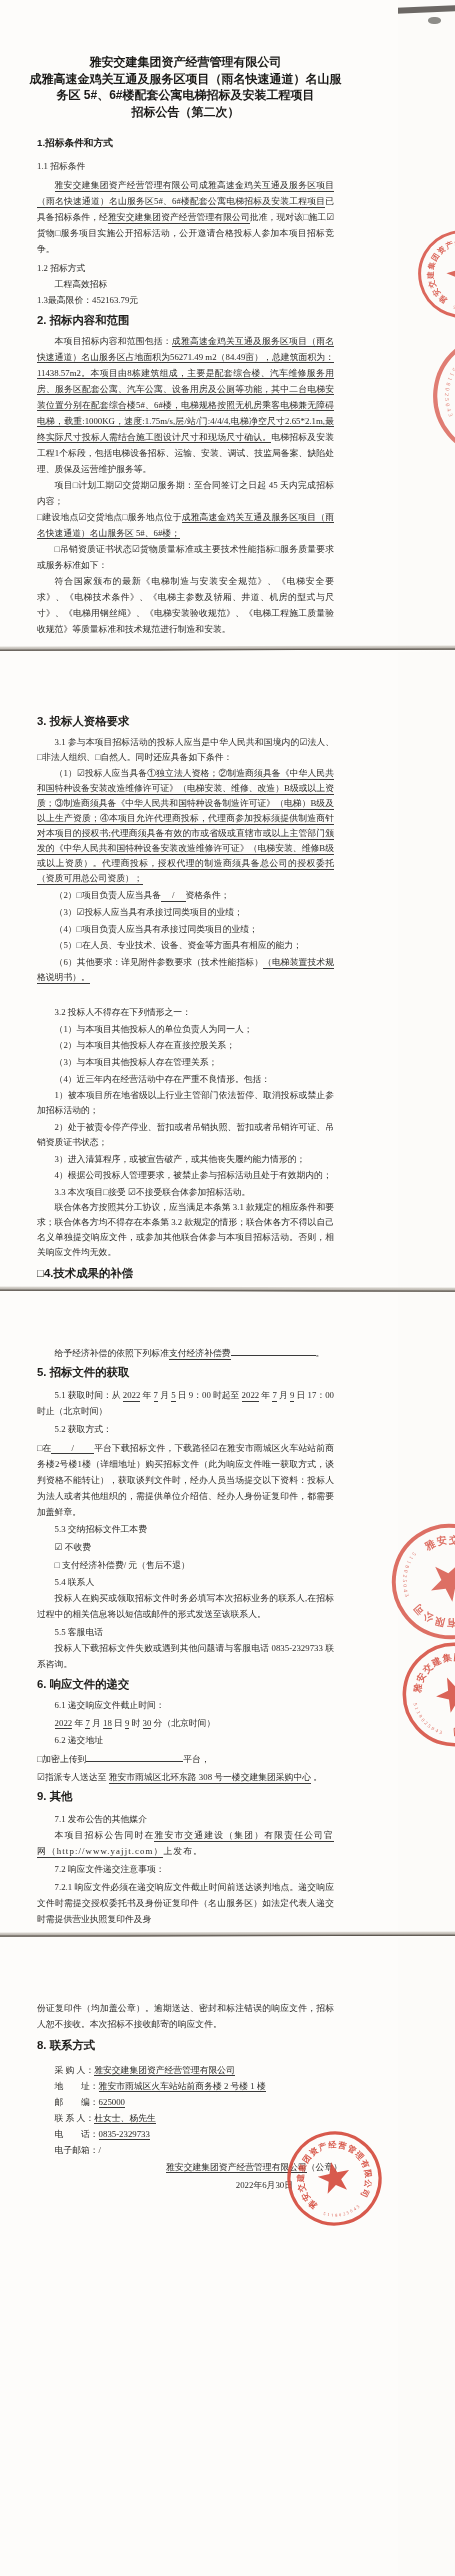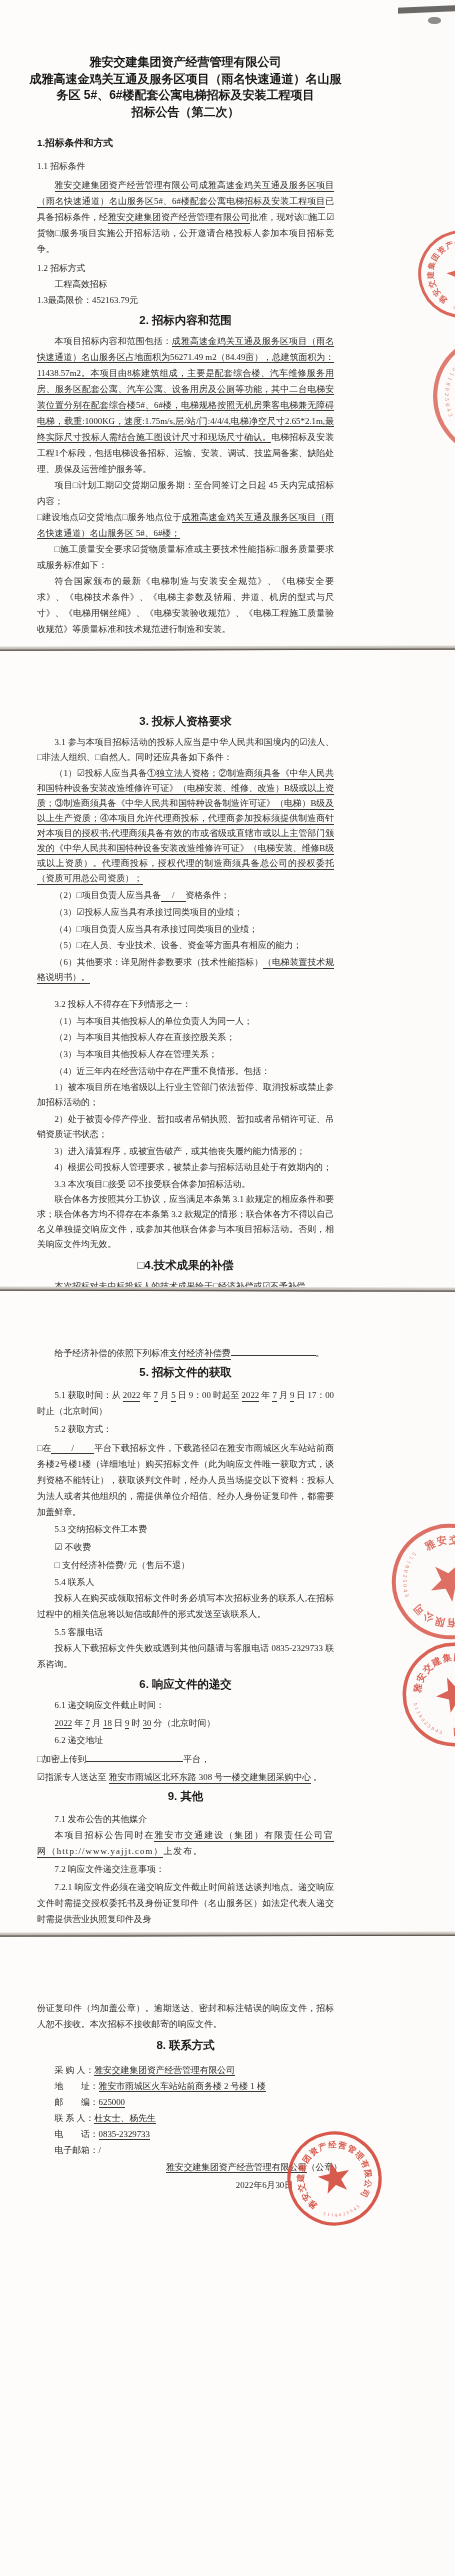--- a/index.html
+++ b/index.html
@@ -7,21 +7,21 @@
        overflow:hidden;font-family:"Liberation Serif","DejaVu Serif",serif;color:#2b2a28;}
   .page{position:relative;box-sizing:border-box;width:398px;overflow:hidden;
         padding-left:37px;padding-right:64px;background:#fdfcfa;}
   .blk{margin:0;}
   .p,.pi,.pr,.prd{font-size:8.8px;line-height:16px;text-align:justify;}
   .pi{text-indent:17.6px;}
   .pr{text-align:right;margin-right:-8px;}
   .prd{text-align:right;padding-right:41px;}
   .dense .p,.dense .pi{line-height:15px;}
   .h2{font-family:"Liberation Sans","DejaVu Sans",sans-serif;font-weight:700;
-      font-size:11.4px;line-height:17px;color:#1e1d1b;margin:5.7px 0 3.4px 0;text-align:center;}
+      font-size:11.4px;line-height:17px;color:#1e1d1b;margin:5.7px 0 3.4px 0;text-align:left;}
   .h3{font-family:"Liberation Sans","DejaVu Sans",sans-serif;font-weight:700;
       font-size:9.7px;line-height:15px;color:#1e1d1b;margin:0;text-align:left;}
   .u{border-bottom:0.6px solid #3a3a3a;padding-bottom:0.6px;}
   .blank{display:inline-block;border-bottom:0.6px solid #3a3a3a;height:8px;vertical-align:baseline;}
   #title-block{text-align:center;font-family:"Liberation Sans","DejaVu Sans",sans-serif;
       font-weight:700;font-size:12px;line-height:16.5px;color:#1b1a18;margin:0 -11.4px 15px -11.4px;}
   .stamp{position:absolute;pointer-events:none;}
   .stamp svg{display:block;}
   .edge{position:absolute;left:0;width:457px;height:5.7px;
         background:linear-gradient(180deg,#e0ddd7 0%,#beb9b2 38%,#5a544d 62%,#8d8780 72%,#fdfcfa 78%);}
@@ -53,34 +53,34 @@
         <div class="blk h3" style="margin-top: 13.7px;">1.招标条件和方式</div>
         <div class="blk p" style="margin-top: 8px;">1.1 招标条件</div>
         <div class="blk pi" style="margin-top: 3.4px;"><span class="u">雅安交建集团资产经营管理有限公司成雅高速金鸡关互通及服务区项目（雨名快速通道）名山服务区5#、6#楼配套公寓电梯招标及安装工程项目</span>已具备招标条件，经<span class="u">雅安交建集团资产经营管理有限公司</span>批准，现对该□施工☑货物□服务项目实施公开招标活动，公开邀请合格投标人参加本项目招标竞争。</div>
         <div class="blk p" style="margin-top: 2.3px;">1.2 招标方式</div>
         <div class="blk pi">工程高效招标</div>
         <div class="blk p">1.3最高限价：452163.79元</div>
         <div class="blk h2" style="margin-top: 4.6px;">2. 招标内容和范围</div>
         <div class="blk pi" style="margin-top: 3.4px;">本项目招标内容和范围包括：<span class="u">成雅高速金鸡关互通及服务区项目（雨名快速通道）名山服务区占地面积为56271.49 m2（84.49亩），总建筑面积为：11438.57m2。本项目由8栋建筑组成，主要是配套综合楼、汽车维修服务用房、服务区配套公寓、汽车公寓、设备用房及公厕等功能，其中二台电梯安装位置分别在配套综合楼5#、6#楼，电梯规格按照无机房乘客电梯兼无障碍电梯，载重:1000KG，速度:1.75m/s,层/站/门:4/4/4,电梯净空尺寸2.65*2.1m,最终实际尺寸投标人需结合施工图设计尺寸和现场尺寸确认。</span>电梯招标及安装工程1个标段，包括电梯设备招标、运输、安装、调试、技监局备案、缺陷处理、质保及运营维护服务等。</div>
         <div class="blk pi">项目□计划工期☑交货期☑服务期：至合同签订之日起 45 天内完成招标内容；</div>
         <div class="blk p">□建设地点☑交货地点□服务地点位于<span class="u">成雅高速金鸡关互通及服务区项目（雨名快速通道）名山服务区 5#、6#楼；</span></div>
-        <div class="blk pi">□施工质量安全要求☑货物质量标准或主要技术性能指标□服务质量要求或服务标准如下：</div>
+        <div class="blk pi">□吊销资质证书状态☑货物质量标准或主要技术性能指标□服务质量要求或服务标准如下：</div>
         <div class="blk pi">符合国家颁布的最新《电梯制造与安装安全规范》、《电梯安全要求》、《电梯技术条件》、《电梯主参数及轿厢、井道、机房的型式与尺寸》、《电梯用钢丝绳》、《电梯安装验收规范》、《电梯工程施工质量验收规范》等质量标准和技术规范进行制造和安装。</div>
         <div class="blk pi" style="margin-top: 10.2px;">其他：/</div>
       </div>
       <div class="page dense" style="height: 641px; padding-top: 57px;">
         <div class="blk h2">3. 投标人资格要求</div>
         <div class="blk pi" style="margin-top: 5.7px;">3.1 参与本项目招标活动的投标人应当是中华人民共和国境内的☑法人、□非法人组织、□自然人。同时还应具备如下条件：</div>
         <div class="blk pi" style="margin-top: 1.1px;">（1）☑投标人应当具备<span class="u">①独立法人资格；②制造商须具备《中华人民共和国特种设备安装改造维修许可证》（电梯安装、维修、改造）B级或以上资质；③制造商须具备《中华人民共和国特种设备制造许可证》（电梯）B级及以上生产资质；④本项目允许代理商投标，代理商参加投标须提供制造商针对本项目的授权书;代理商须具备有效的市或省级或直辖市或以上主管部门颁发的《中华人民共和国特种设备安装改造维修许可证》（电梯安装、维修B级或以上资质）。代理商投标，授权代理的制造商须具备总公司的授权委托（资质可用总公司资质）；</span></div>
         <div class="blk pi" style="margin-top: 1.7px;">（2）□项目负责人应当具备<span class="u">　 / 　</span>资格条件；</div>
         <div class="blk pi" style="margin-top: 1.7px;">（3）☑投标人应当具有承接过同类项目的业绩；</div>
         <div class="blk pi" style="margin-top: 1.7px;">（4）□项目负责人应当具有承接过同类项目的业绩；</div>
         <div class="blk pi" style="margin-top: 1.7px;">（5）□在人员、专业技术、设备、资金等方面具有相应的能力；</div>
         <div class="blk pi" style="margin-top: 1.7px;">（6）其他要求：详见附件参数要求（技术性能指标）<span class="u">（电梯装置技术规格说明书）。</span></div>
-        <div class="blk pi" style="margin-top: 12px;">3.2 投标人不得存在下列情形之一：</div>
+        <div class="blk pi" style="margin-top: 20px;">3.2 投标人不得存在下列情形之一：</div>
         <div class="blk pi" style="margin-top: 1.7px;">（1）与本项目其他投标人的单位负责人为同一人；</div>
         <div class="blk pi" style="margin-top: 1.7px;">（2）与本项目其他投标人存在直接控股关系；</div>
         <div class="blk pi" style="margin-top: 1.7px;">（3）与本项目其他投标人存在管理关系；</div>
         <div class="blk pi" style="margin-top: 1.7px;">（4）近三年内在经营活动中存在严重不良情形。包括：</div>
         <div class="blk pi" style="margin-top: 1.7px;">1）被本项目所在地省级以上行业主管部门依法暂停、取消投标或禁止参加招标活动的；</div>
         <div class="blk pi" style="margin-top: 1.7px;">2）处于被责令停产停业、暂扣或者吊销执照、暂扣或者吊销许可证、吊销资质证书状态；</div>
         <div class="blk pi" style="margin-top: 1.7px;">3）进入清算程序，或被宣告破产，或其他丧失履约能力情形的；</div>
         <div class="blk pi" style="margin-top: 1.7px;">4）根据公司投标人管理要求，被禁止参与招标活动且处于有效期内的；</div>
         <div class="blk pi" style="margin-top: 1.7px;">3.3 本次项目□接受 ☑不接受联合体参加招标活动。</div>
         <div class="blk pi">联合体各方按照其分工协议，应当满足本条第 3.1 款规定的相应条件和要求；联合体各方均不得存在本条第 3.2 款规定的情形；联合体各方不得以自己名义单独提交响应文件，或参加其他联合体参与本项目招标活动。否则，相关响应文件均无效。</div>

